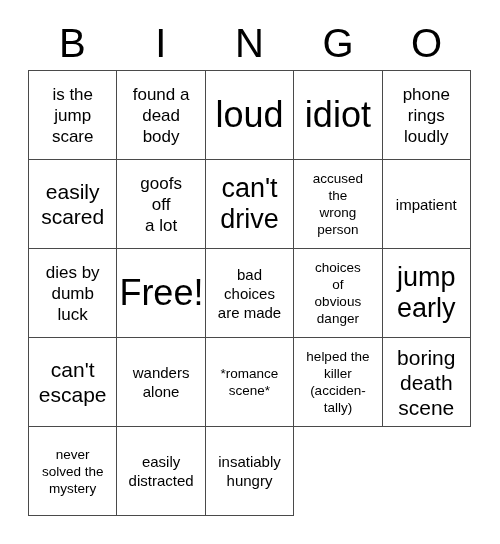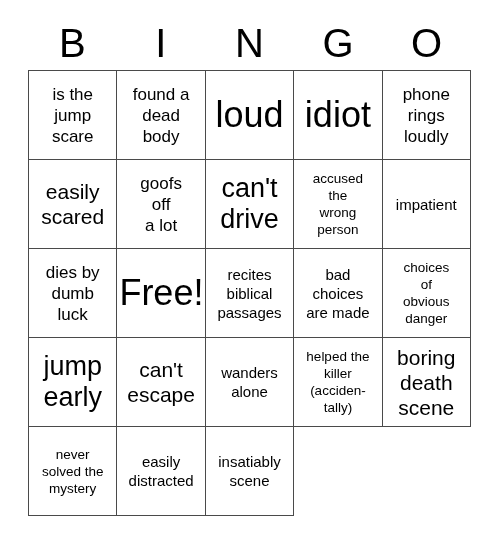--- a/index.html
+++ b/index.html
@@ -143,25 +143,20 @@
     </div>
     <div class="cell">
       <span class="cell-text fs-sm">dies by
 dumb
 luck</span>
     </div>
     <div class="cell">
       <span class="cell-text fs-xl">Free!</span>
     </div>
     <div class="cell">
-      <span class="cell-text fs-xs">recites
-biblical
-passages</span>
-    </div>
-    <div class="cell">
       <span class="cell-text fs-xs">bad
 choices
 are made</span>
     </div>
 
     <div class="cell">
       <span class="cell-text fs-xxs">choices
 of
 obvious
 danger</span>
@@ -171,20 +166,24 @@
 early</span>
     </div>
     <div class="cell">
       <span class="cell-text fs-md">can't
 escape</span>
     </div>
     <div class="cell">
       <span class="cell-text fs-xs">wanders
 alone</span>
     </div>
+    <div class="cell">
+      <span class="cell-text fs-xxs">*romance
+scene*</span>
+    </div>
 
     <div class="cell">
       <span class="cell-text fs-xxs">helped the
 killer
 (acciden-
 tally)</span>
     </div>
     <div class="cell">
       <span class="cell-text fs-md">boring
 death
@@ -194,17 +193,17 @@
       <span class="cell-text fs-xxs">never
 solved the
 mystery</span>
     </div>
     <div class="cell">
       <span class="cell-text fs-xs">easily
 distracted</span>
     </div>
     <div class="cell">
       <span class="cell-text fs-xs">insatiably
-scene</span>
+hungry</span>
     </div>
 
   </div>
 </div>
 
 </body></html>

